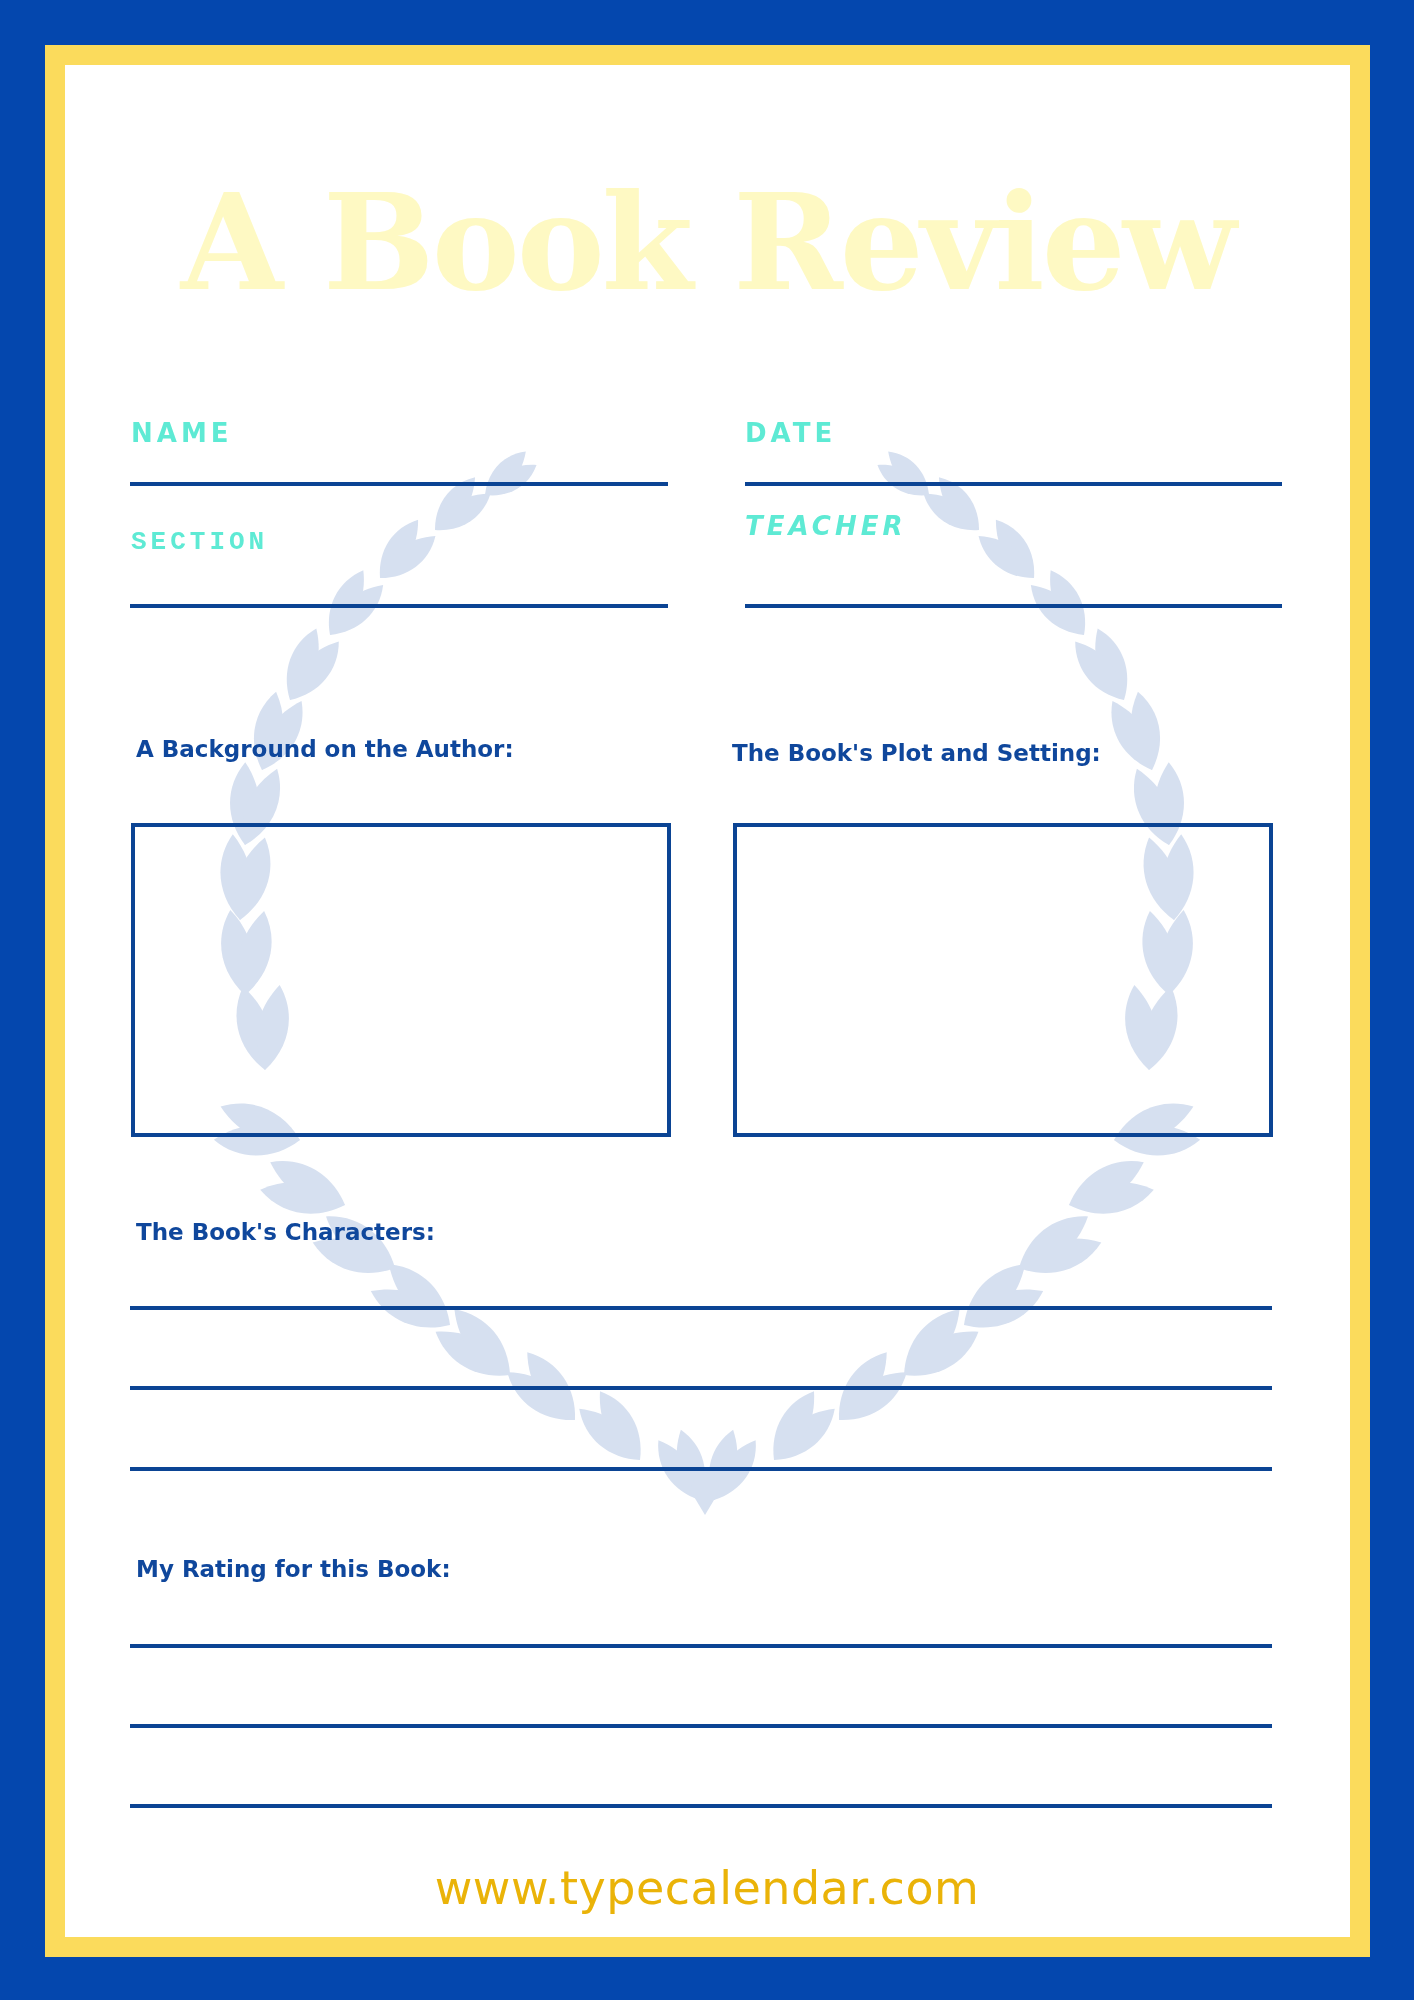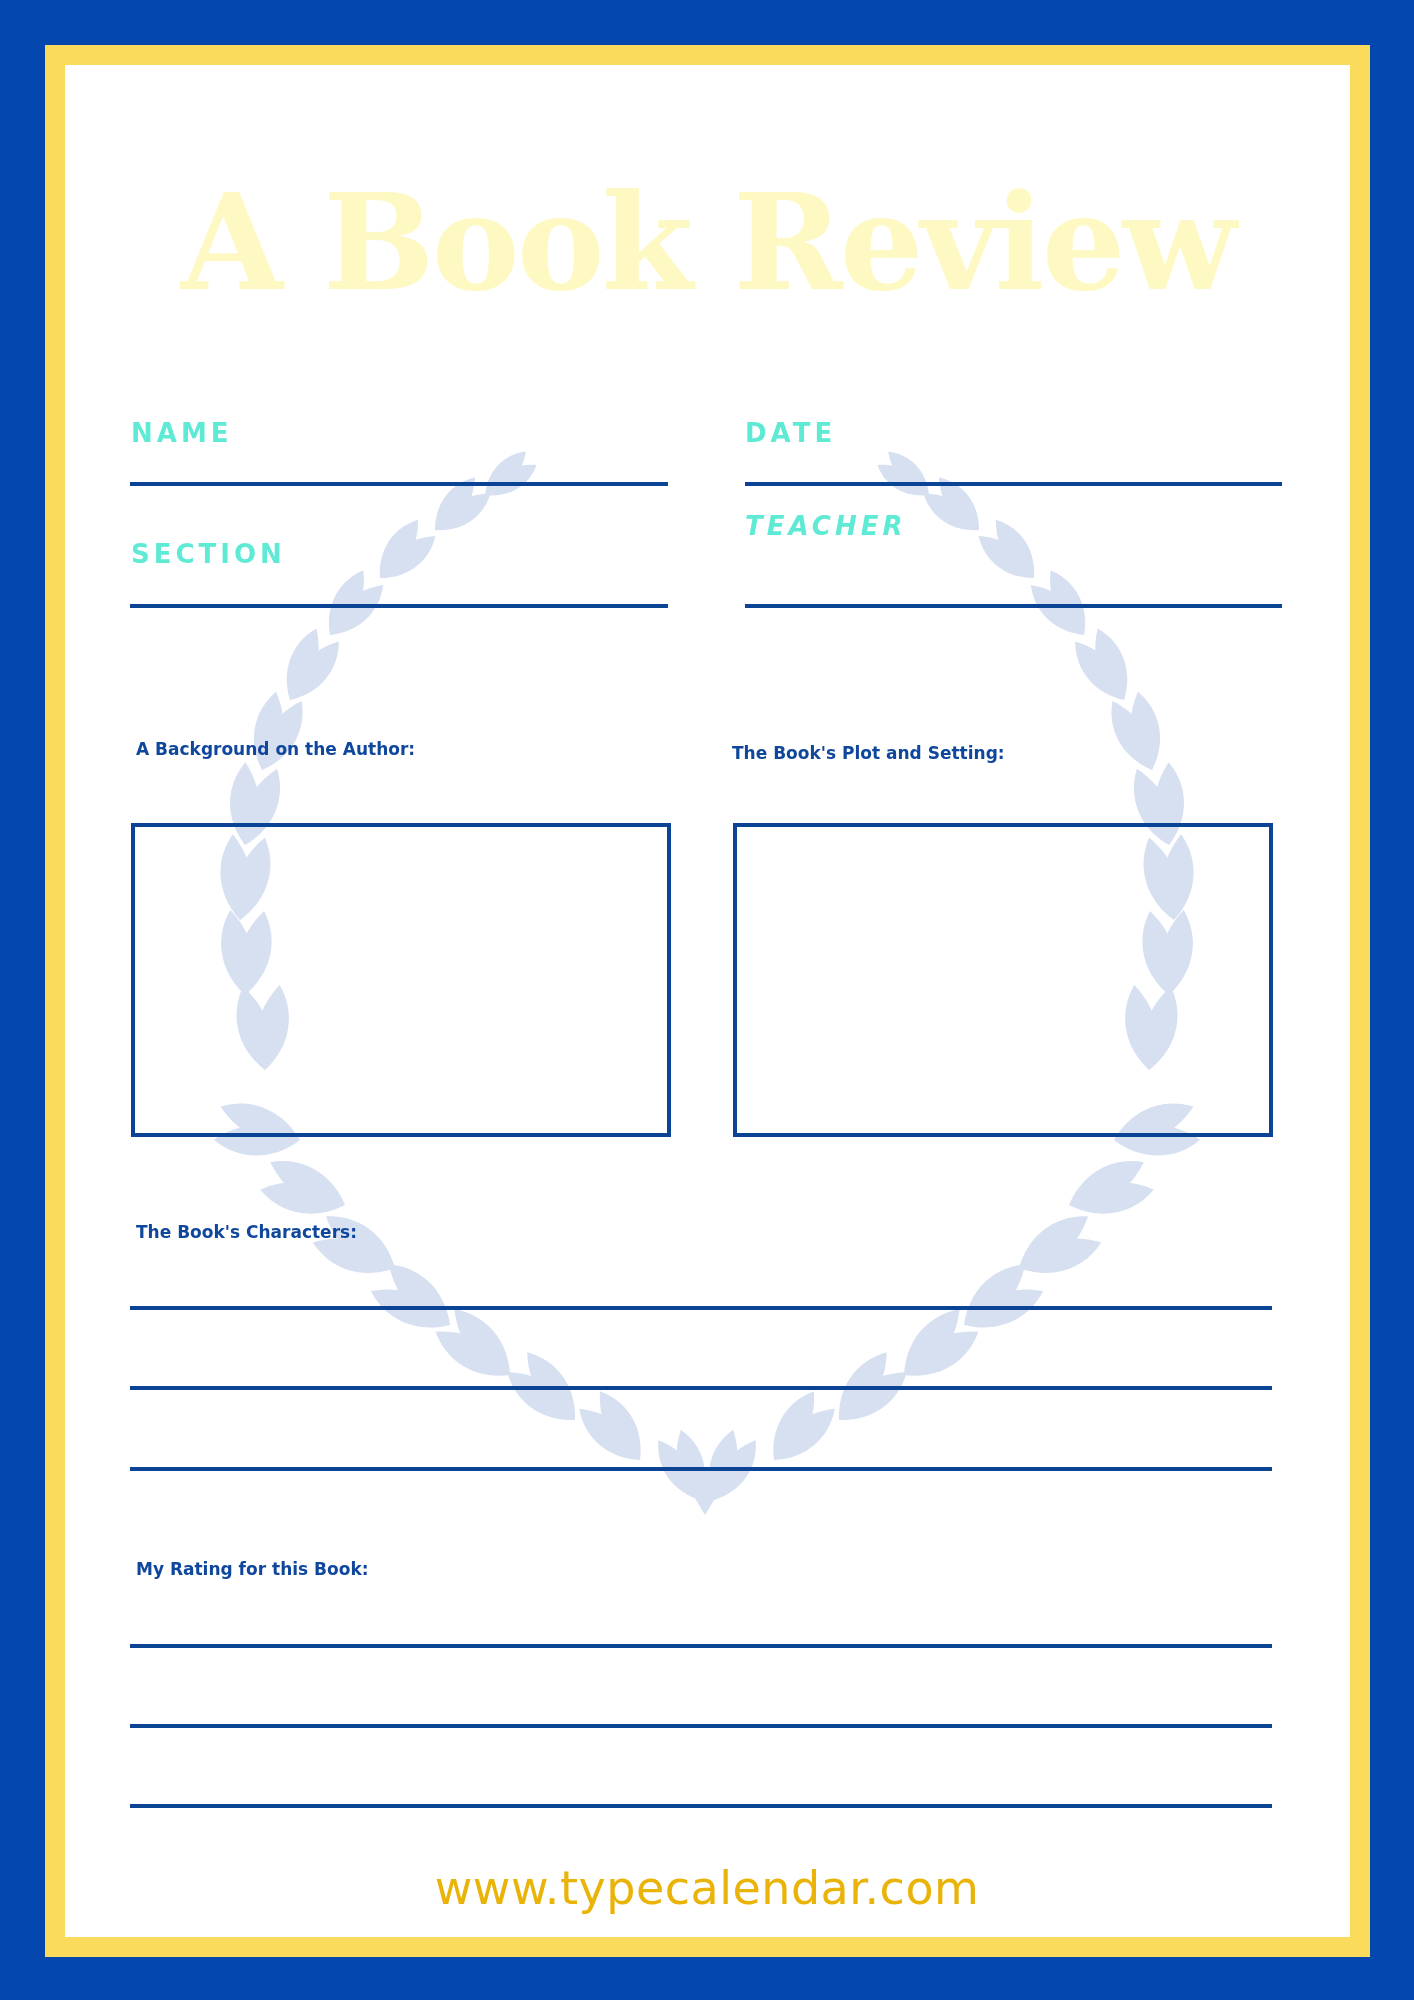--- a/index.html
+++ b/index.html
@@ -7,21 +7,21 @@
   .frame { position: absolute; left: 45px; top: 45px; width: 1325px; height: 1912px; background: #fbdb5c; }
   .paper { position: absolute; left: 65px; top: 65px; width: 1285px; height: 1872px; background: #ffffff; }
   .wreath { position: absolute; left: 0; top: 0; width: 1414px; height: 2000px; pointer-events: none; }
   .title { position: absolute; left: 0; width: 1414px; top: 168px; text-align: center;
            font-family: "DejaVu Serif", "Liberation Serif", serif; font-weight: bold;
            font-size: 132px; line-height: 150px; color: #fef9c3; letter-spacing: -3px; }
   .field-label { position: absolute; font-family: "DejaVu Sans", "Liberation Sans", sans-serif;
                  font-weight: bold; font-size: 26px; letter-spacing: 4px; color: #5eead4; line-height: 30px; }
   .rule { position: absolute; height: 4px; background: #0b4494; }
   .section-label { position: absolute; font-family: "DejaVu Sans", "Liberation Sans", sans-serif;
-                   font-weight: bold; font-size: 17px; color: #0f479c; line-height: 26px; }
+                   font-weight: bold; font-size: 23px; color: #0f479c; line-height: 26px; }
   .box { position: absolute; border: 4px solid #0b4494; box-sizing: border-box; background: transparent; }
   .footer { position: absolute; left: 0; width: 1414px; top: 1858px; text-align: center;
             font-family: "DejaVu Sans", "Liberation Sans", sans-serif; font-weight: normal;
             font-size: 46px; line-height: 60px; color: #eab308; letter-spacing: 0.5px; }
 </style>
 </head>
 <body>
 
 <div class="frame"></div>
 <div class="paper"></div>
@@ -116,21 +116,21 @@
 </svg>
 
 <div class="title">A Book Review</div>
 
 <div class="field-label" style="left:131px; top:418px;">NAME</div>
 <div class="rule" style="left:130px; top:482px; width:538px;"></div>
 
 <div class="field-label" style="left:745px; top:418px;">DATE</div>
 <div class="rule" style="left:745px; top:482px; width:537px;"></div>
 
-<div class="field-label" style="left:131px; top:539px;">SECTION</div>
+<div class="field-label" style="left:131px; top:527px;font-family:Liberation Mono, monospace;">SECTION</div>
 <div class="rule" style="left:130px; top:604px; width:538px;"></div>
 
 <div class="field-label" style="left:745px; top:511px;font-style:italic;">TEACHER</div>
 <div class="rule" style="left:745px; top:604px; width:537px;"></div>
 
 <div class="section-label" style="left:136px; top:736px;">A Background on the Author:</div>
 <div class="box" style="left:131px; top:823px; width:540px; height:314px;"></div>
 
 <div class="section-label" style="left:732px; top:700px;margin-top:40px;">The Book's Plot and Setting:</div>
 <div class="box" style="left:733px; top:823px; width:540px; height:314px;"></div>

